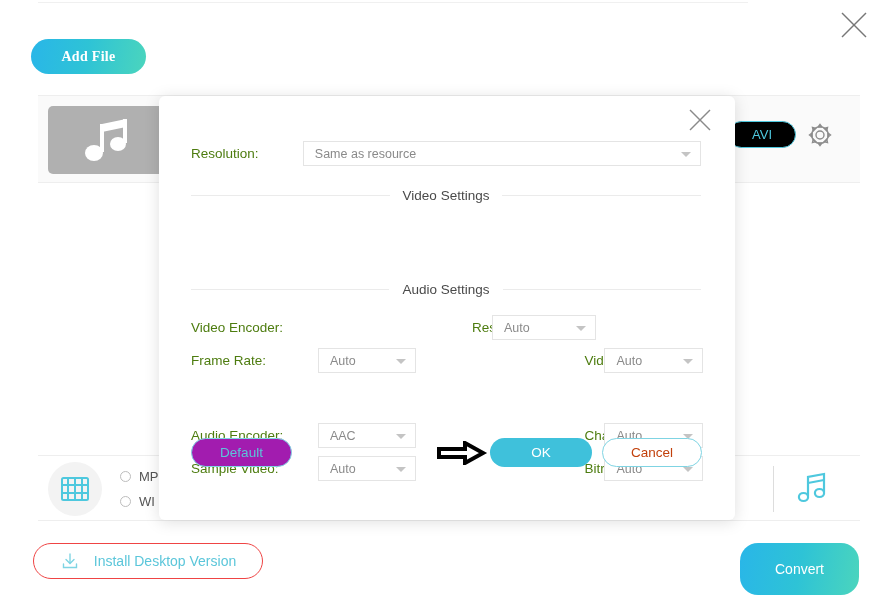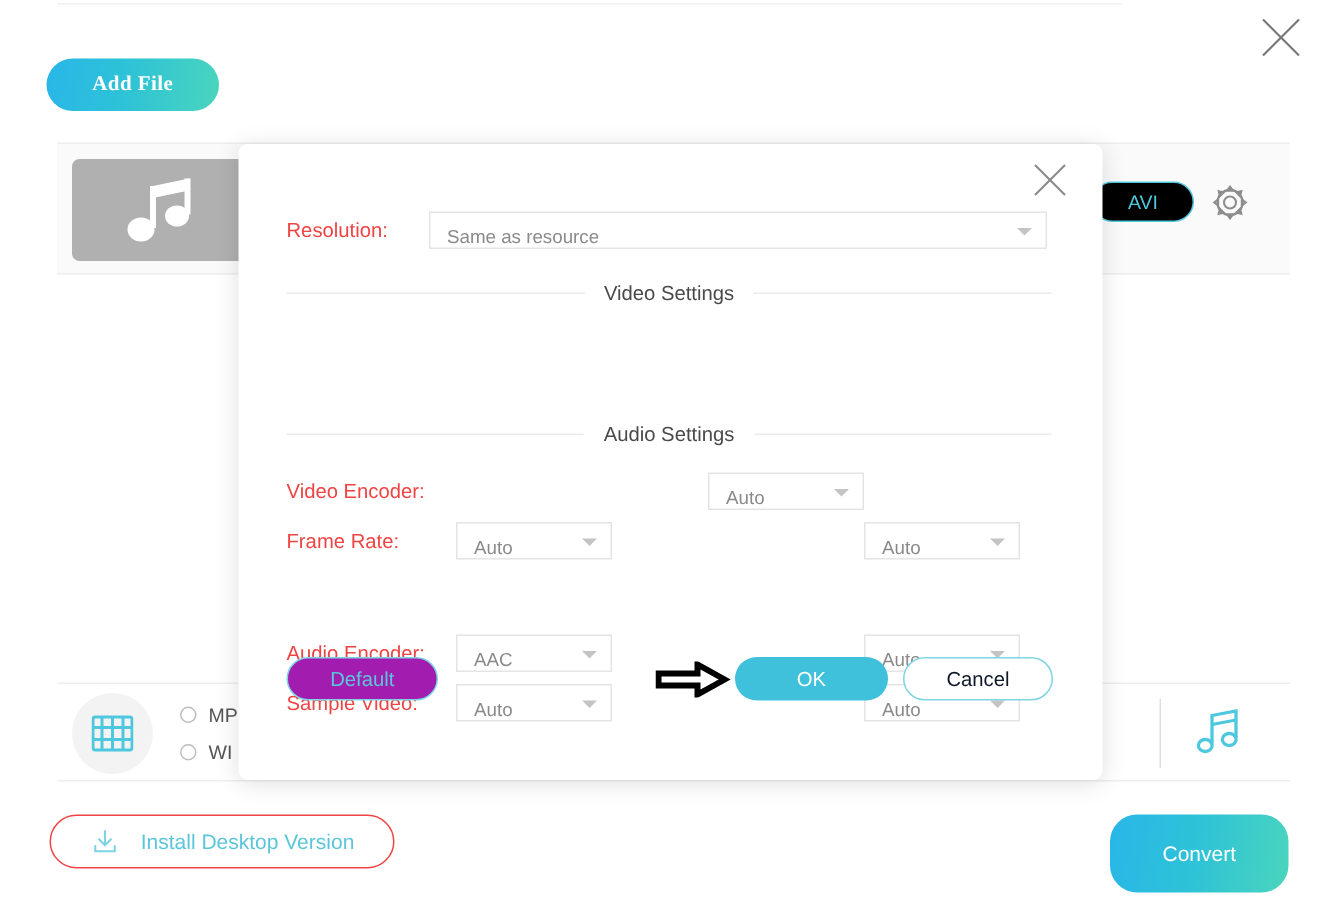--- a/index.html
+++ b/index.html
@@ -224,33 +224,34 @@
   .row-res {
     position: absolute;
     left: 32px;
     top: 45px;
     width: 510px;
     display: flex;
     align-items: center;
   }
   .lbl {
     font-size: 13.5px;
-    color: #ef4444;
+    color: #4d7c0f;
     white-space: nowrap;
   }
   .lbl-res { width: 95px; }
 
   .select {
     position: relative;
     border: 1px solid #e4e4e4;
     background: #fff;
     height: 25px;
     display: flex;
-    align-items: flex-end;
-    cursor: pointer;
+    align-items: center;
+    cursor: pointer;
+    margin-left: 20px;
   }
   .select .val {
     font-size: 12.5px;
     color: #8a8a8a;
     padding-left: 11px;
     white-space: nowrap;
     overflow: hidden;
   }
   .select .caret {
     position: absolute;
@@ -325,21 +326,21 @@
     border: none;
     background: #3fc1db;
     color: #ffffff;
   }
   .btn-cancel {
     left: 443px;
     top: 342px;
     width: 100px;
     border: 1px solid #7fd4e3;
     background: #fff;
-    color: #0f172a;
+    color: #c2410c;
   }
 
   .arrow-cursor {
     position: absolute;
     left: 278px;
     top: 345px;
     width: 52px;
     height: 24px;
     pointer-events: none;
   }

